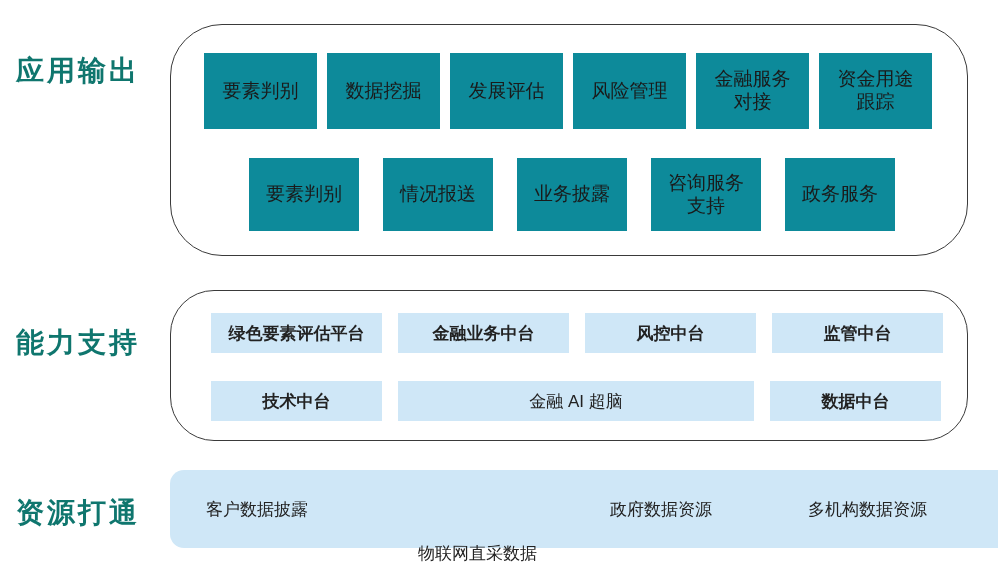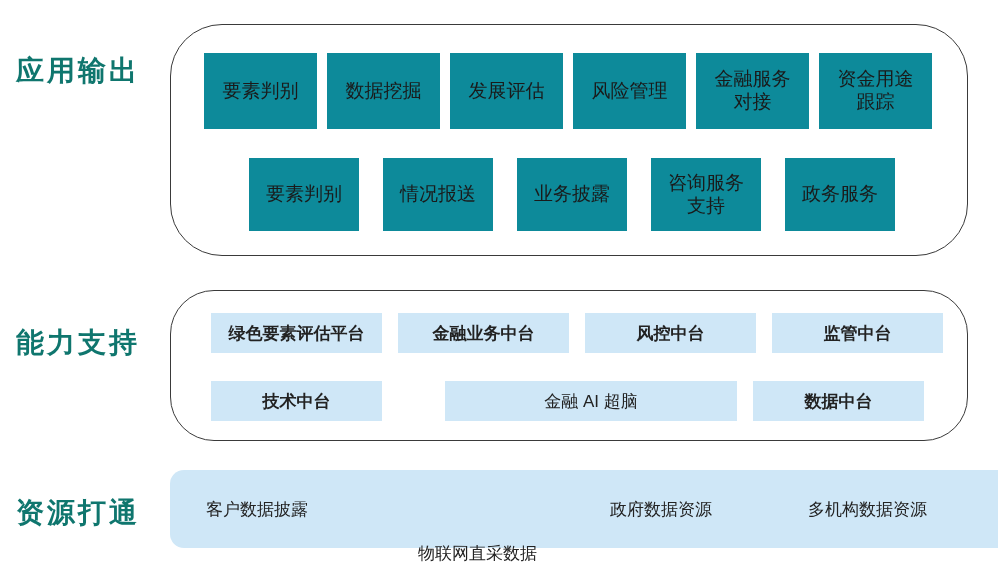--- a/index.html
+++ b/index.html
@@ -84,21 +84,21 @@
     align-items: center;
     justify-content: center;
     text-align: center;
     font-size: 17px;
     flex: none;
     height: 40px;
   }
   .s2-row1 { top: 22px; left: 40px; gap: 16px; }
   .s2-row2 { top: 90px; left: 40px; gap: 16px; }
   .w-std  { width: 171px; font-weight: bold; }
-  .w-wide { width: 292px; margin-left: 47px; }
+  .w-wide { width: 356px; }
 
   .band {
     position: absolute;
     left: 170px;
     top: 470px;
     width: 940px;
     height: 78px;
     border-radius: 14px;
     background: #cfe7f7;
   }

